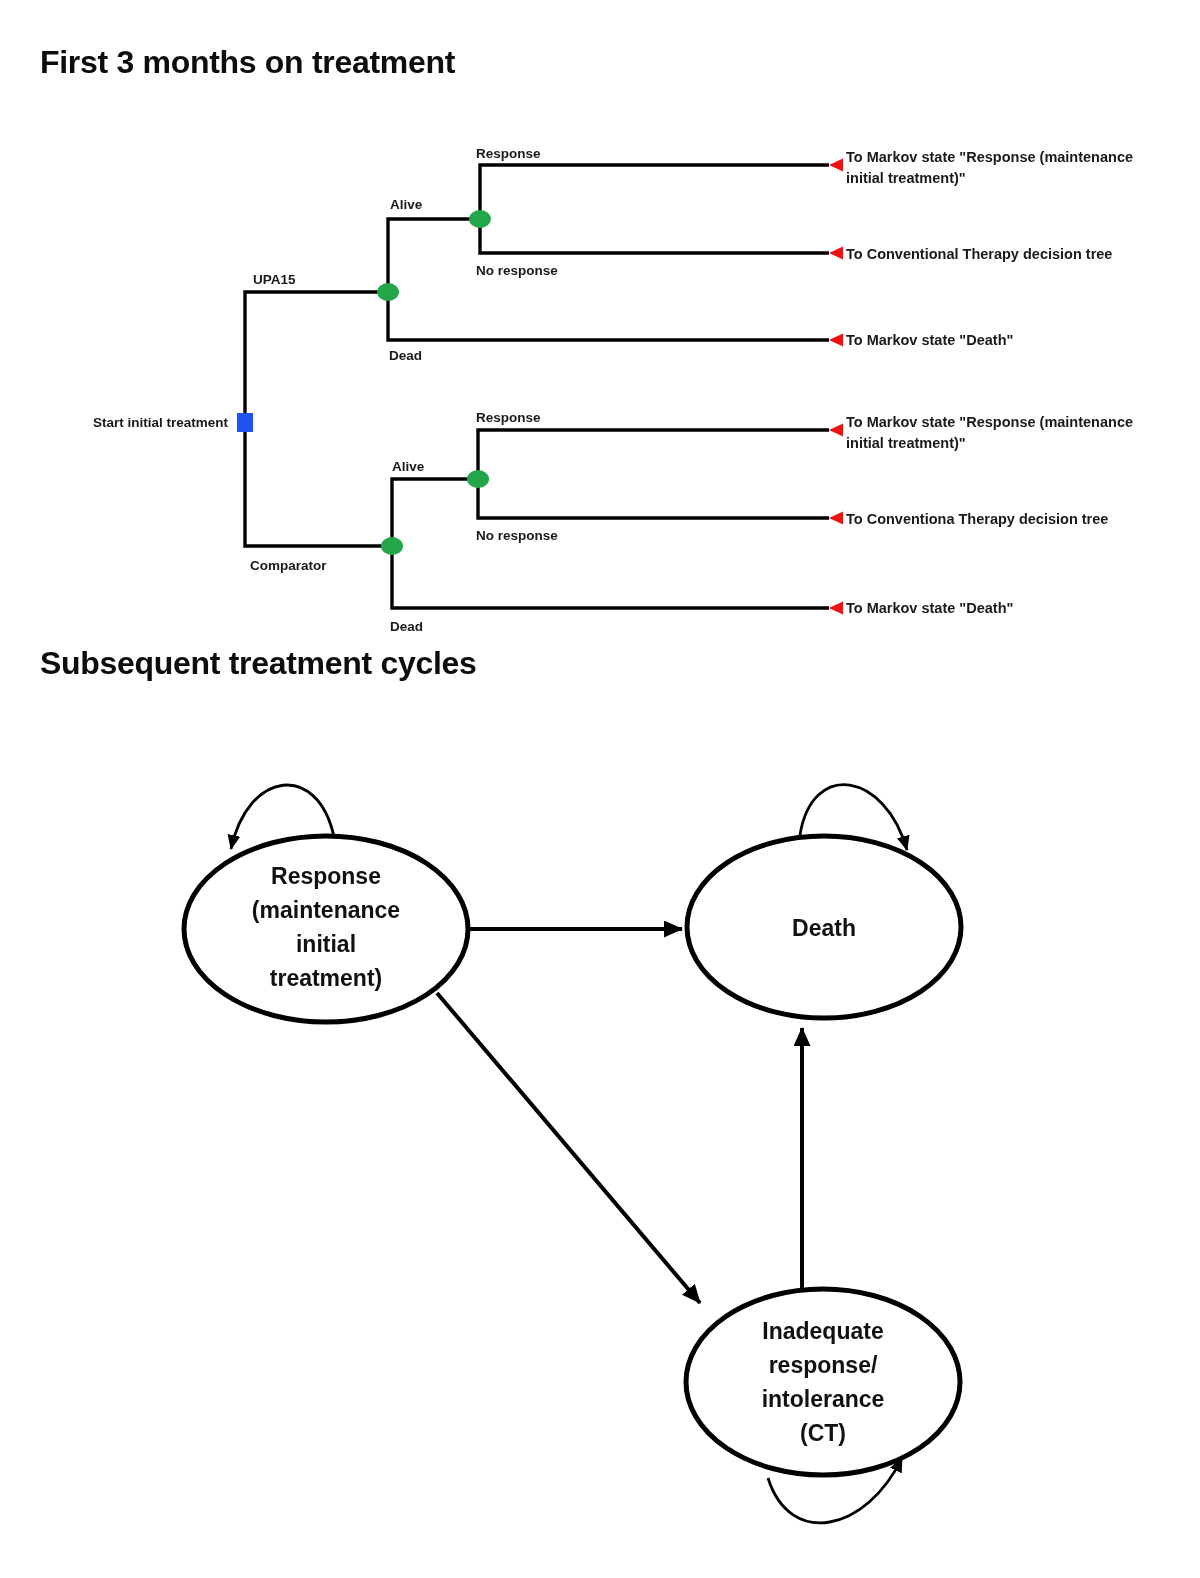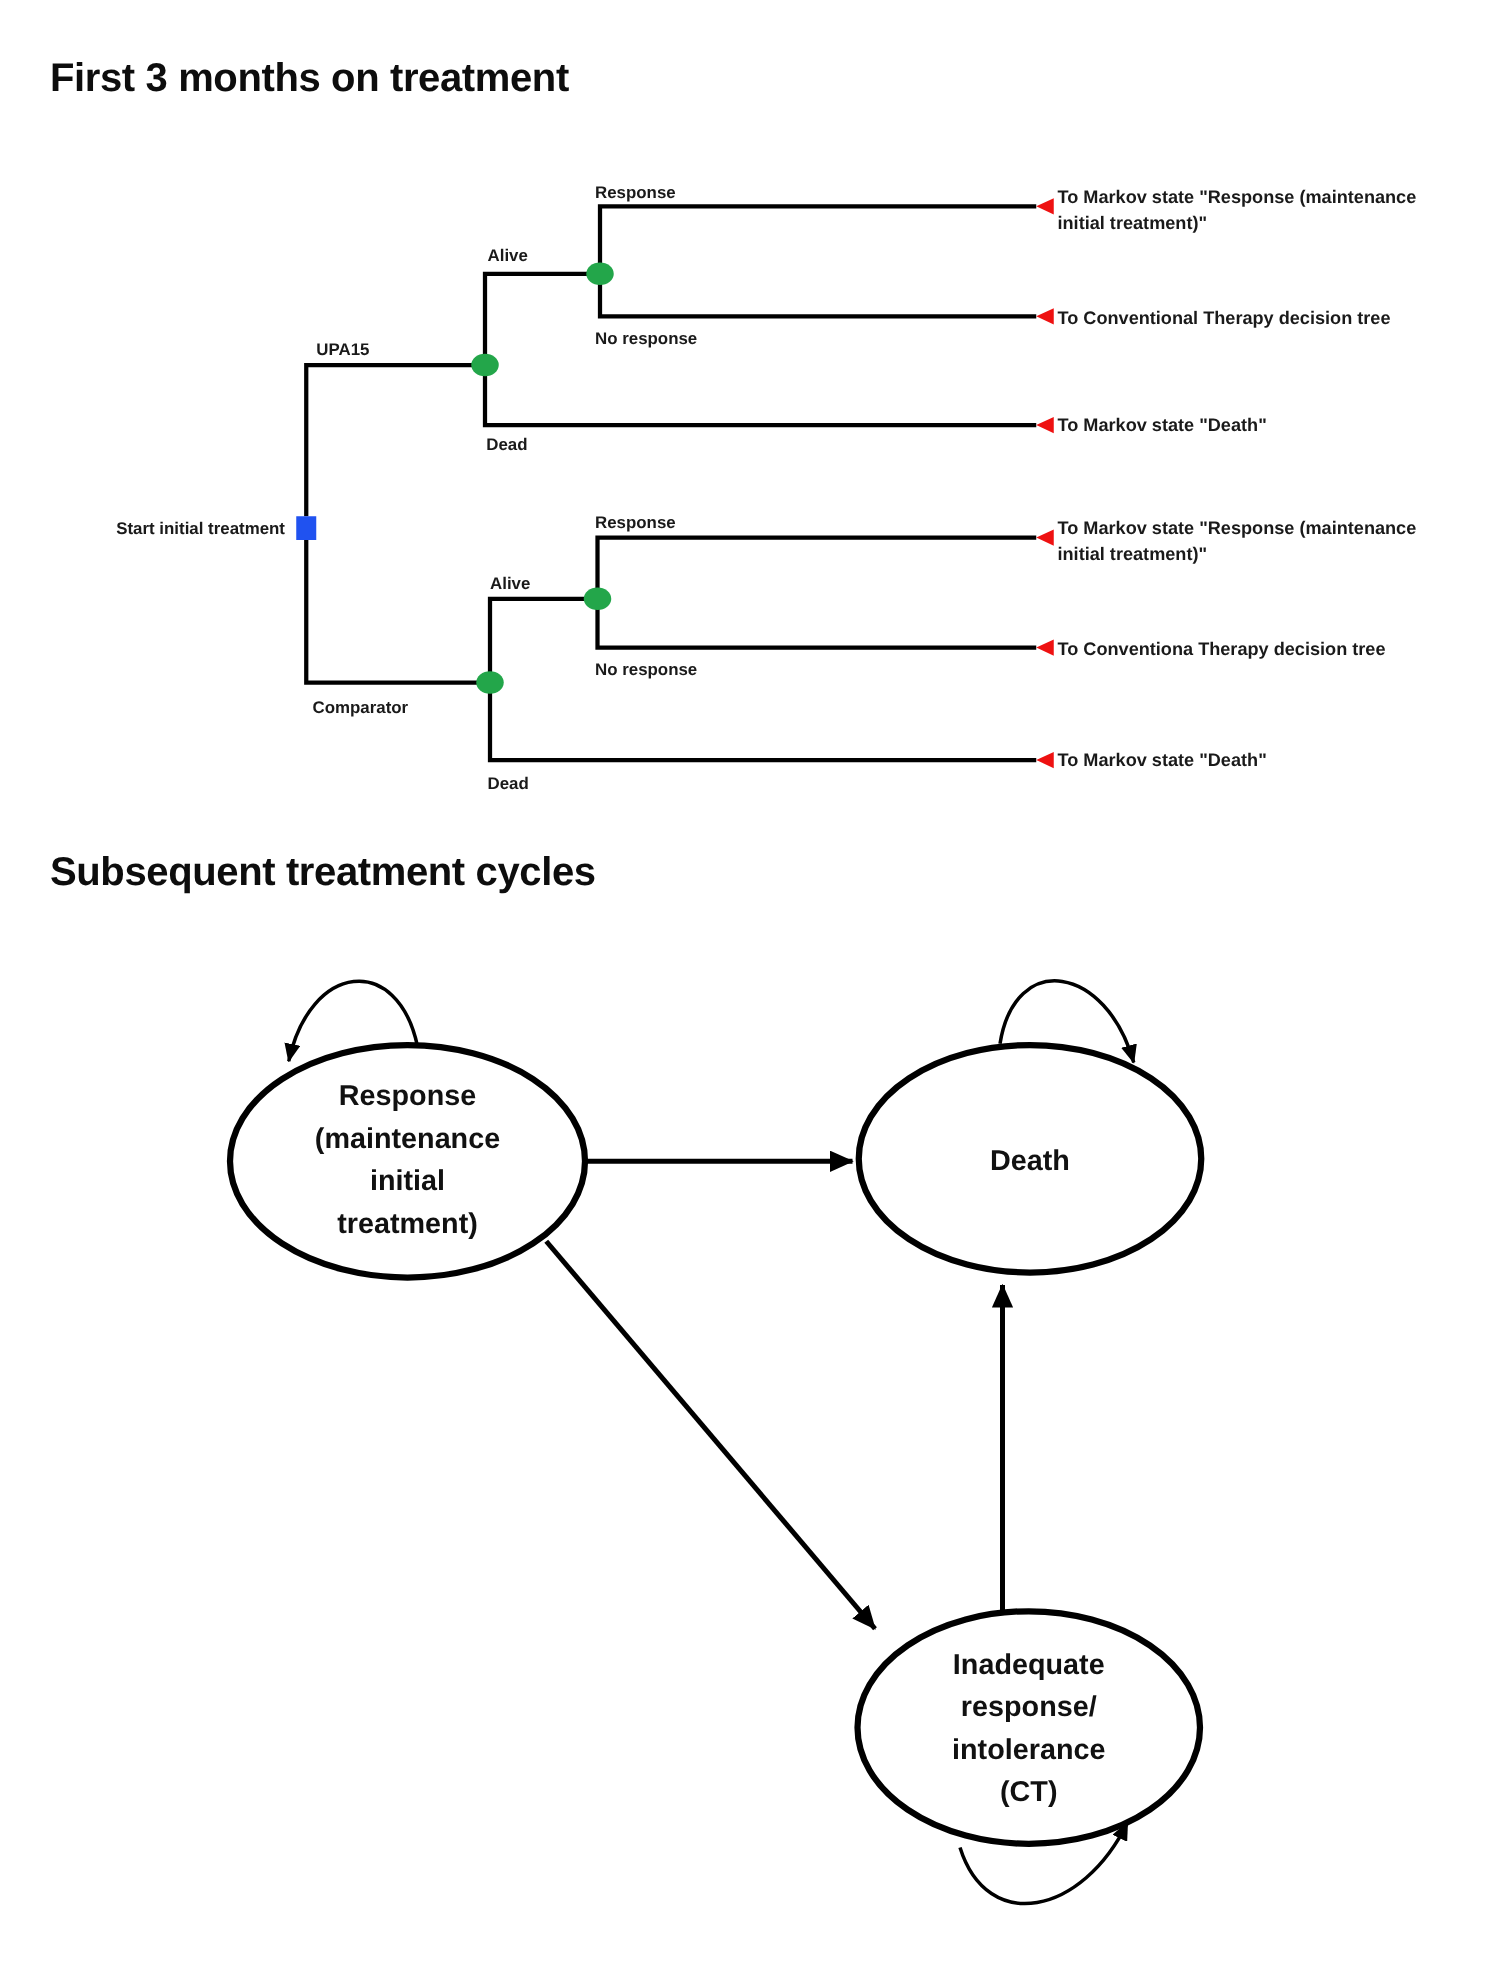--- a/index.html
+++ b/index.html
@@ -19,21 +19,21 @@
     position: absolute;
     left: 40px;
     margin: 0;
     font-size: 32px;
     font-weight: bold;
     color: #0d0d0d;
     letter-spacing: -0.3px;
     white-space: nowrap;
   }
   #title-first { top: 44px; }
-  #title-subsequent { top: 679px; }
+  #title-subsequent { top: 645px; }
   svg.diagram { position: absolute; left: 0; }
   #tree-svg { top: 0; }
   #markov-svg { top: 660px; }
   .tree-line {
     fill: none;
     stroke: #000000;
     stroke-width: 3.4;
     stroke-linejoin: miter;
   }
   .tree-label {

